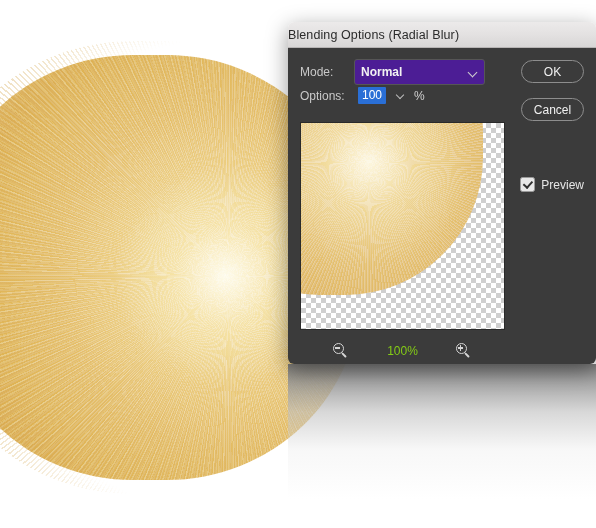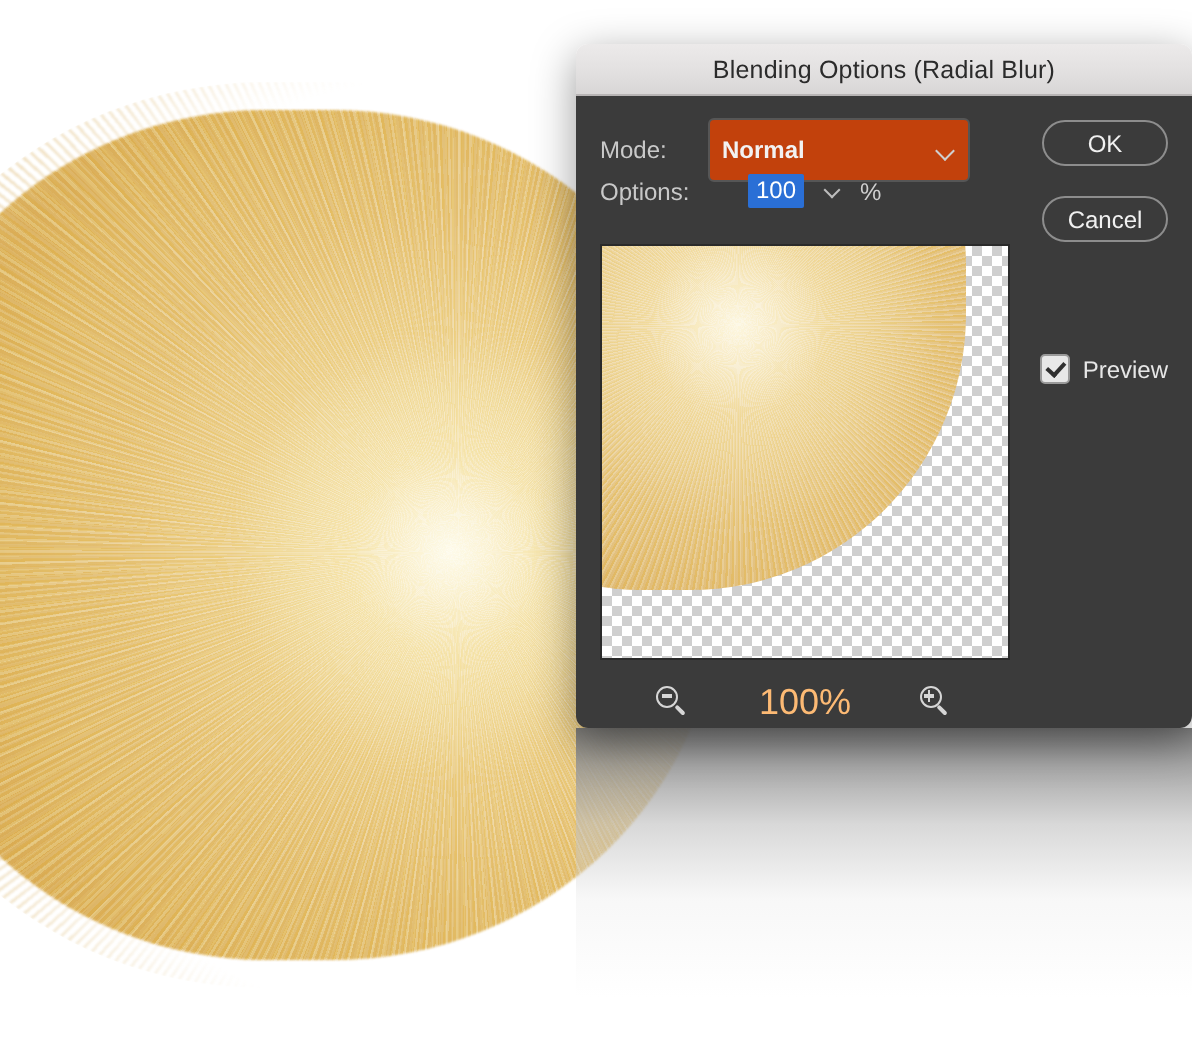--- a/index.html
+++ b/index.html
@@ -132,21 +132,20 @@
     border-radius: 6px 6px 6px 6px;
     overflow: hidden;
     box-shadow: 0 6px 22px rgba(0,0,0,0.40);
   }
   .titlebar {
     height: 25px;
     background: linear-gradient(to bottom, #eceaea 0%, #e3e1e1 52%, #d8d6d6 100%);
     border-bottom: 1px solid #b7b4b4;
     display: flex;
     align-items: center;
-    justify-content: center;
   }
   .titlebar-text {
     font-size: 12.5px;
     color: #2b2b2b;
     letter-spacing: 0.1px;
   }
   .dlg-body {
     height: 316px;
     background: #3b3b3b;
     position: relative;
@@ -160,27 +159,27 @@
   .row-mode  { left: 12px; top: 11px; }
   .row-opac  { left: 12px; top: 39px; }
 
   .field-label {
     font-size: 12px;
     color: #c9c9c9;
     width: 54px;
   }
   .select {
     width: 131px;
-    height: 32px;
-    background: #c2410c;
+    height: 14px;
+    background: #4c1d95;
     border: 1px solid #565656;
     border-radius: 3px;
     display: flex;
     align-items: center;
-    padding: 0 6px;
+    padding: 12px 6px;
     box-sizing: border-box;
     position: relative;
   }
   .select-value {
     font-size: 12px;
     color: #f2f2f2;
     font-weight: bold;
     flex: 1;
   }
   .chev {
@@ -196,21 +195,21 @@
     border-bottom: 1.6px solid #cfcfcf;
     transform: rotate(45deg);
   }
 
   .opac-value {
     font-size: 12px;
     color: #ffffff;
     background: #2a6fd6;
     padding: 1px 4px 2px 4px;
     border-radius: 1px;
-    margin-left: 20px;
+    margin-left: 4px;
   }
   .opac-chev {
     width: 10px; height: 8px;
     position: relative;
     margin-left: 11px;
   }
   .opac-chev::after {
     content: "";
     position: absolute;
     left: 0; top: 0;
@@ -346,22 +345,22 @@
     left: 12px;
     top: 292px;
     width: 205px;
     height: 22px;
     display: flex;
     align-items: center;
     justify-content: center;
     gap: 34px;
   }
   .zoom-pct {
-    font-size: 18px;
-    color: #fdba74;
+    font-size: 12px;
+    color: #84cc16;
     min-width: 38px;
     text-align: center;
   }
   .mag {
     width: 17px; height: 17px;
     position: relative;
     cursor: default;
   }
   .mag .glass {
     position: absolute;

